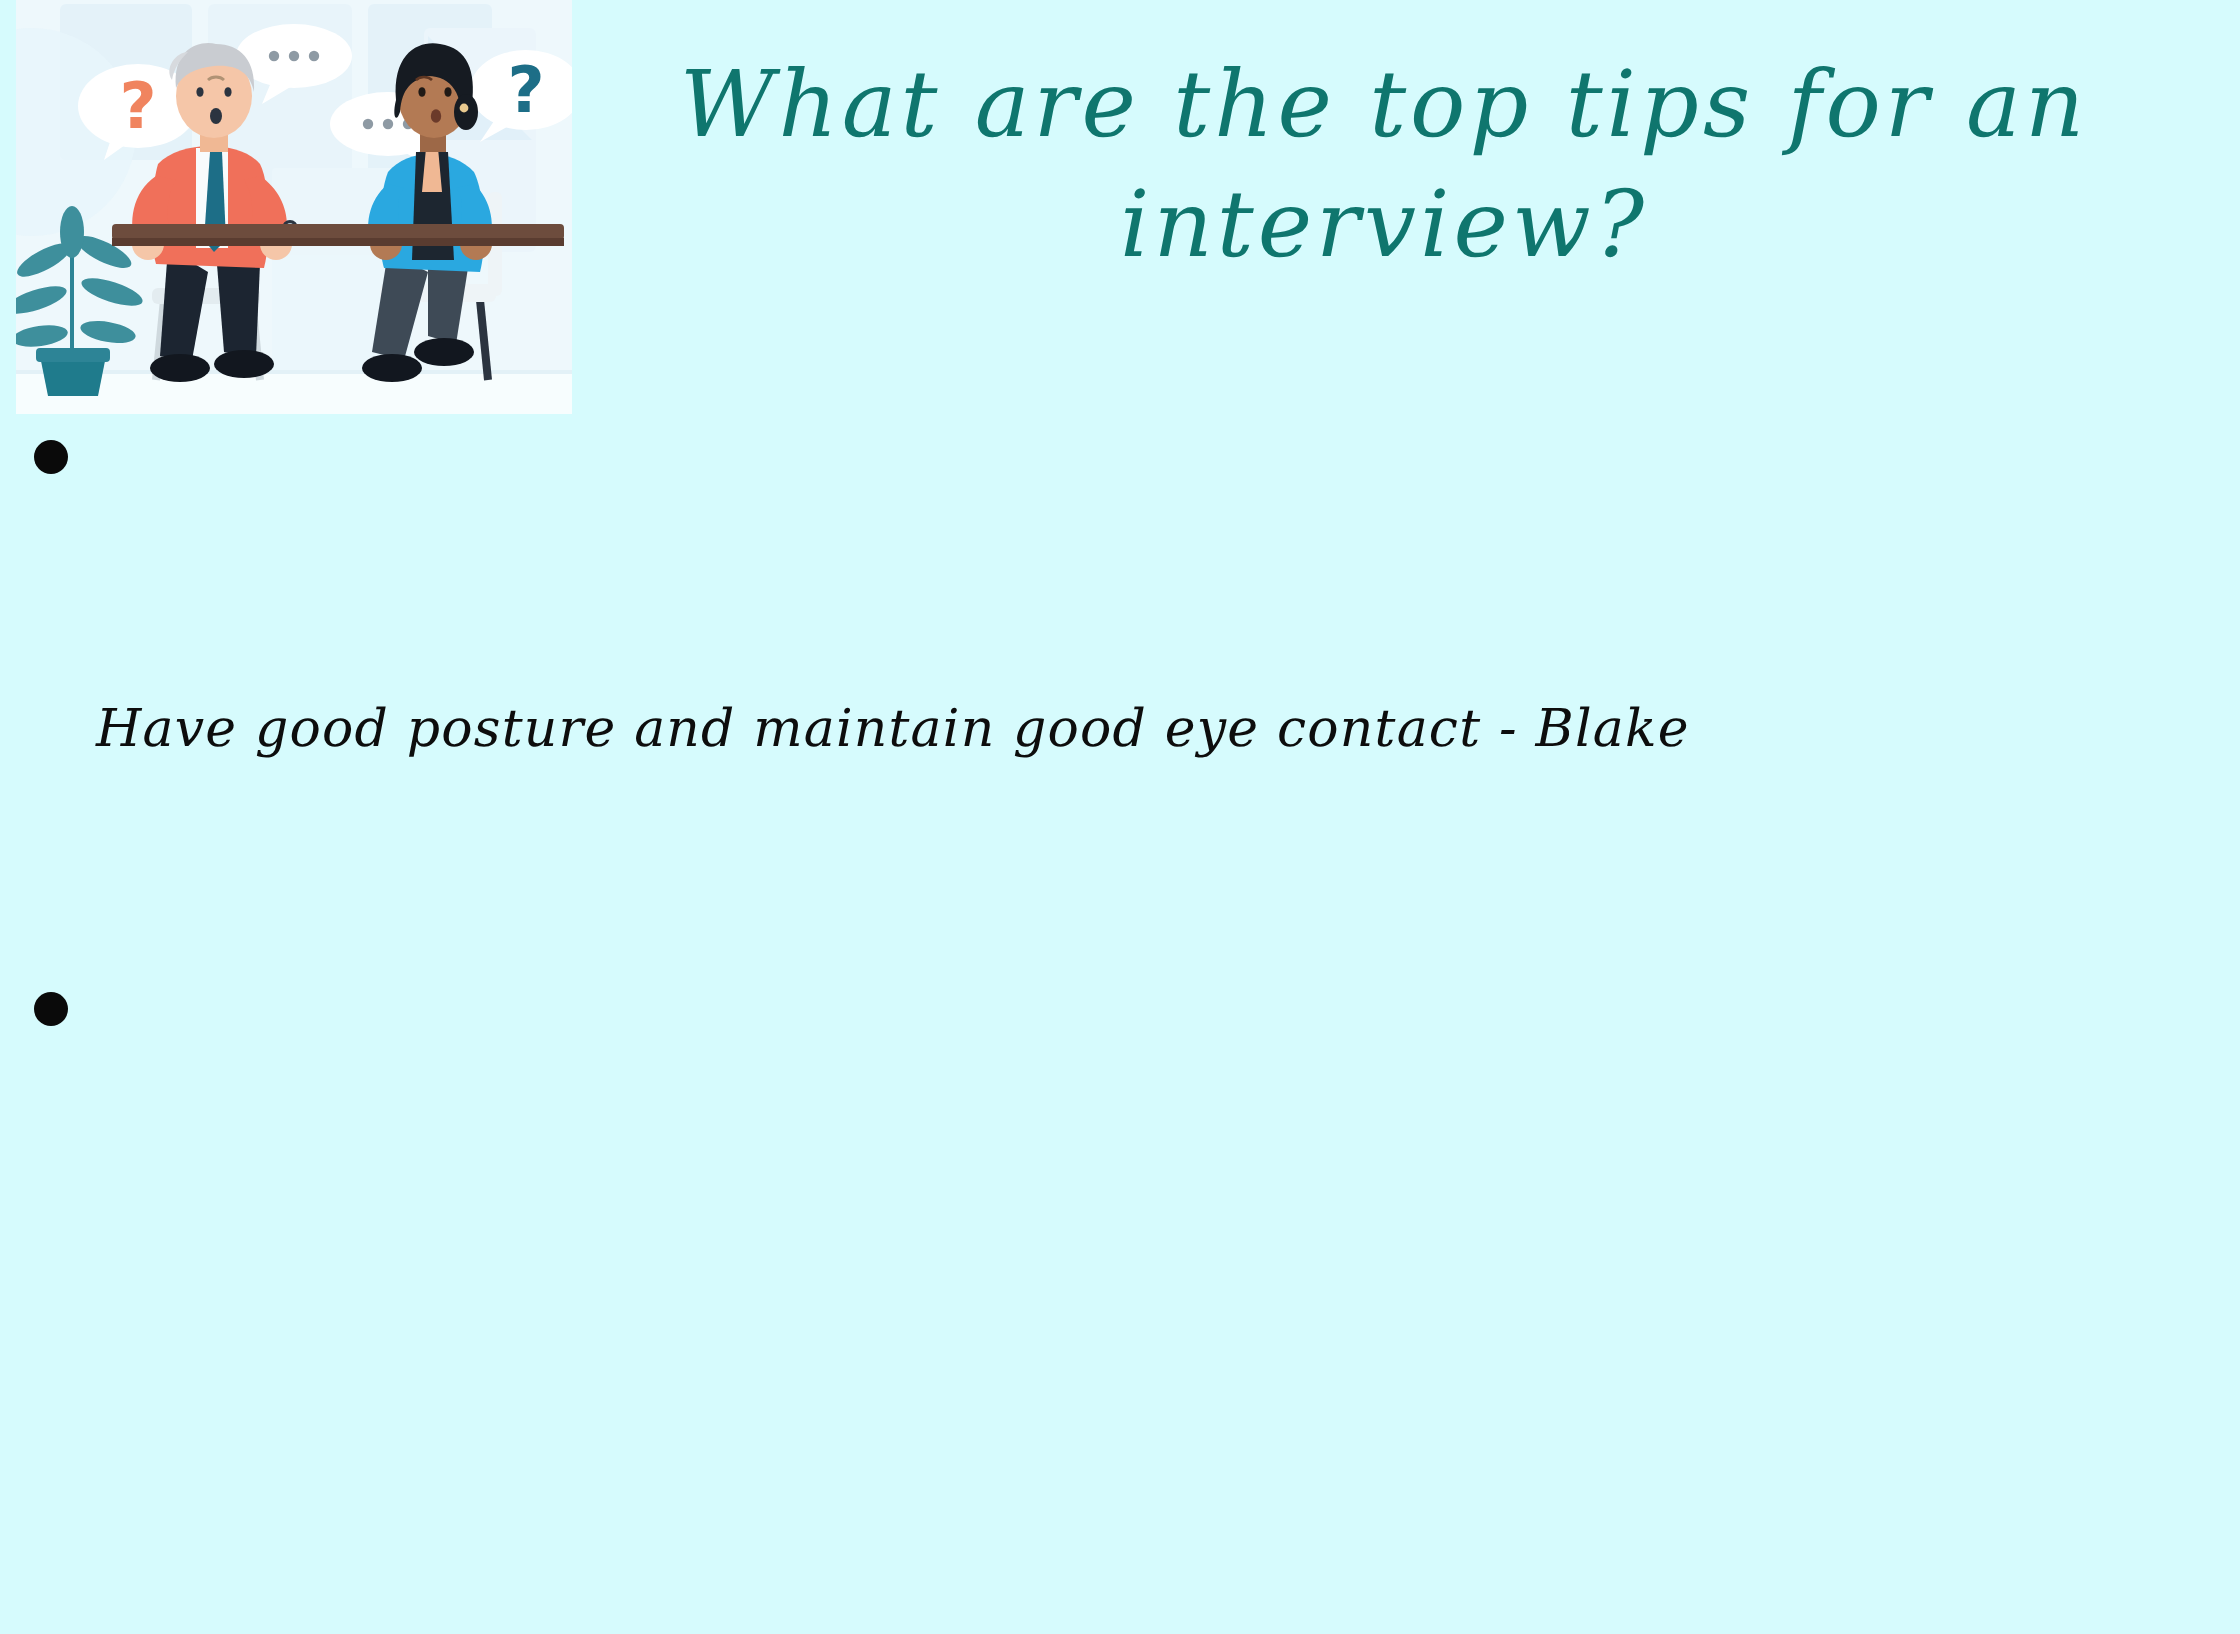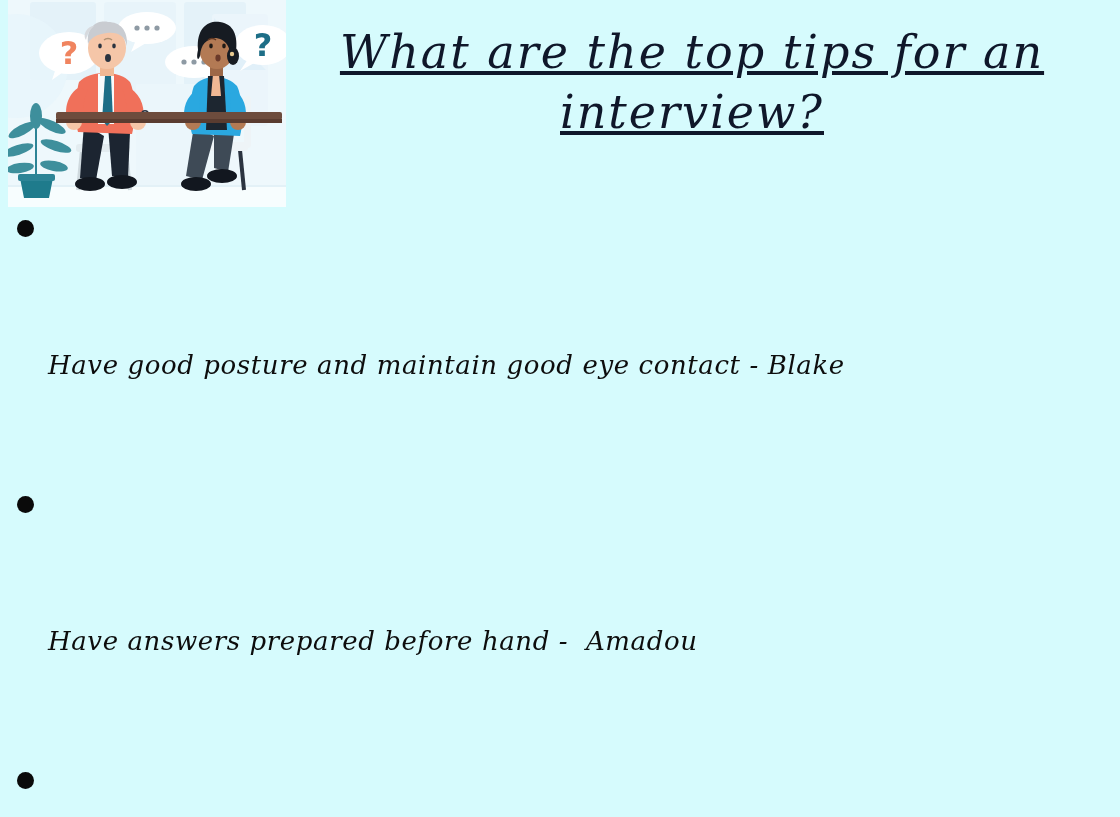--- a/index.html
+++ b/index.html
@@ -42,23 +42,22 @@
     position: absolute;
     left: 292px;
     top: 22px;
     width: 800px;
     text-align: center;
     font-family: "DejaVu Serif", "Liberation Serif", serif;
     font-style: italic;
     font-size: 46px;
     line-height: 60px;
     letter-spacing: 2px;
-    color: #0f172a;
+    color: #0f766e;
     font-weight: 400;
-    text-decoration: underline;
   }
 
   
   #tips-list {
     position: absolute;
     left: 0px;
     top: 204px;
     width: 1120px;
     list-style: none;
     margin: 0;
@@ -252,22 +251,18 @@
     <div id="title">What are the top tips for an interview?</div>
   </div>
 
   <ul id="tips-list">
     <li class="tip-item">
       <span class="tip-bullet"></span>
       <span class="tip-text">Have good posture and maintain good eye contact - Blake</span>
     </li>
     <li class="tip-item">
       <span class="tip-bullet"></span>
-      <span class="tip-text">Have answers prepared before hand -  Amadou</span>
-    </li>
-    <li class="tip-item">
-      <span class="tip-bullet"></span>
       
     </li>
 
   </ul>
 
 </div>
 
 </body></html>

